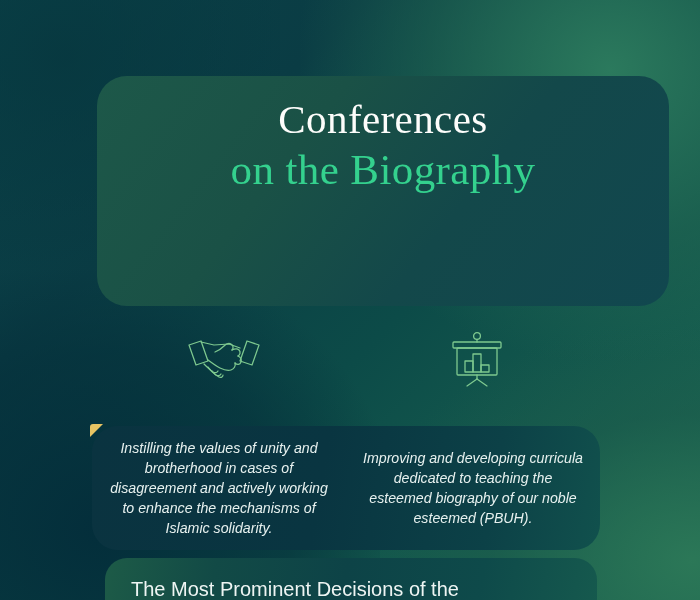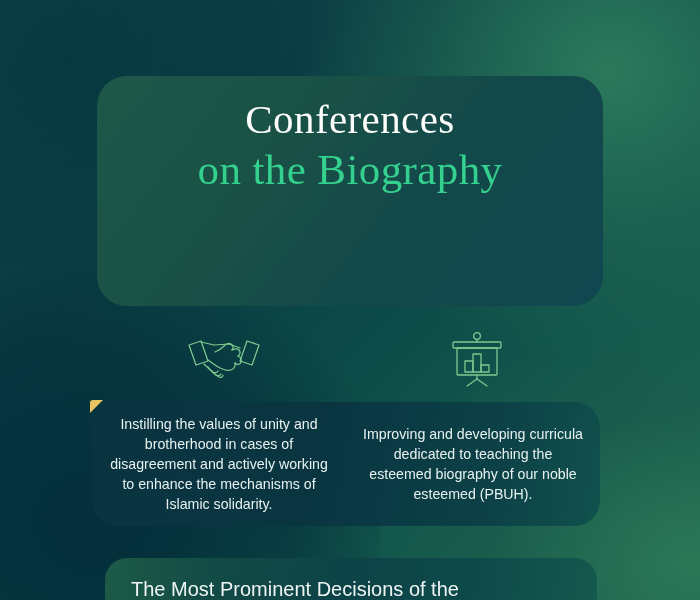--- a/index.html
+++ b/index.html
@@ -27,21 +27,21 @@
     position:absolute; left:-180px; top:270px; width:560px; height:520px;
     background:radial-gradient(ellipse at 50% 50%, rgba(3,44,58,.92) 0%, rgba(4,46,58,.6) 48%, rgba(6,52,60,0) 76%);
   }
   #bg-dark-tl {
     position:absolute; left:-200px; top:-200px; width:480px; height:470px;
     background:radial-gradient(ellipse at 55% 55%, rgba(6,54,62,.75) 0%, rgba(7,56,62,0) 72%);
   }
 
   
   #hero {
-    position:absolute; left:97px; top:76px; width:506px; height:230px;
+    position:absolute; left:97px; top:76px; width:572px; height:230px;
     border-radius:30px;
     background:linear-gradient(128deg,#1d5849 0%,#1a5146 34%,#13484a 62%,#11474f 100%);
   }
   #hero-title { padding-top:22px; text-align:center; }
   .t-line {
     font-family:"Liberation Serif", serif;
     font-weight:400;
     font-size:43px;
     line-height:1.06;
     letter-spacing:.4px;
@@ -52,24 +52,25 @@
   
   #icons-row {
     position:absolute; left:97px; top:326px; width:506px; height:66px;
     display:flex;
   }
   .icon-cell { flex:1; display:flex; align-items:center; justify-content:center; }
   .icon-cell svg { display:block; }
 
   
   #duo-card {
-    position:absolute; left:92px; top:402px; width:508px; height:124px;
+    position:absolute; left:92px; top:426px; width:508px; height:124px;
     border-radius:26px;
     background:linear-gradient(100deg,#0a3340 0%,#093541 45%,#0c4147 78%,#11514d 100%);
     display:flex;
+    font-style:italic;
   }
   #corner-accent {
     position:absolute; left:-2px; top:-2px; width:0; height:0;
     border-left:13px solid #e8c463;
     border-bottom:13px solid transparent;
     border-top-left-radius:3px;
   }
   .duo-col {
     flex:1;
     display:flex; align-items:center; justify-content:center;

